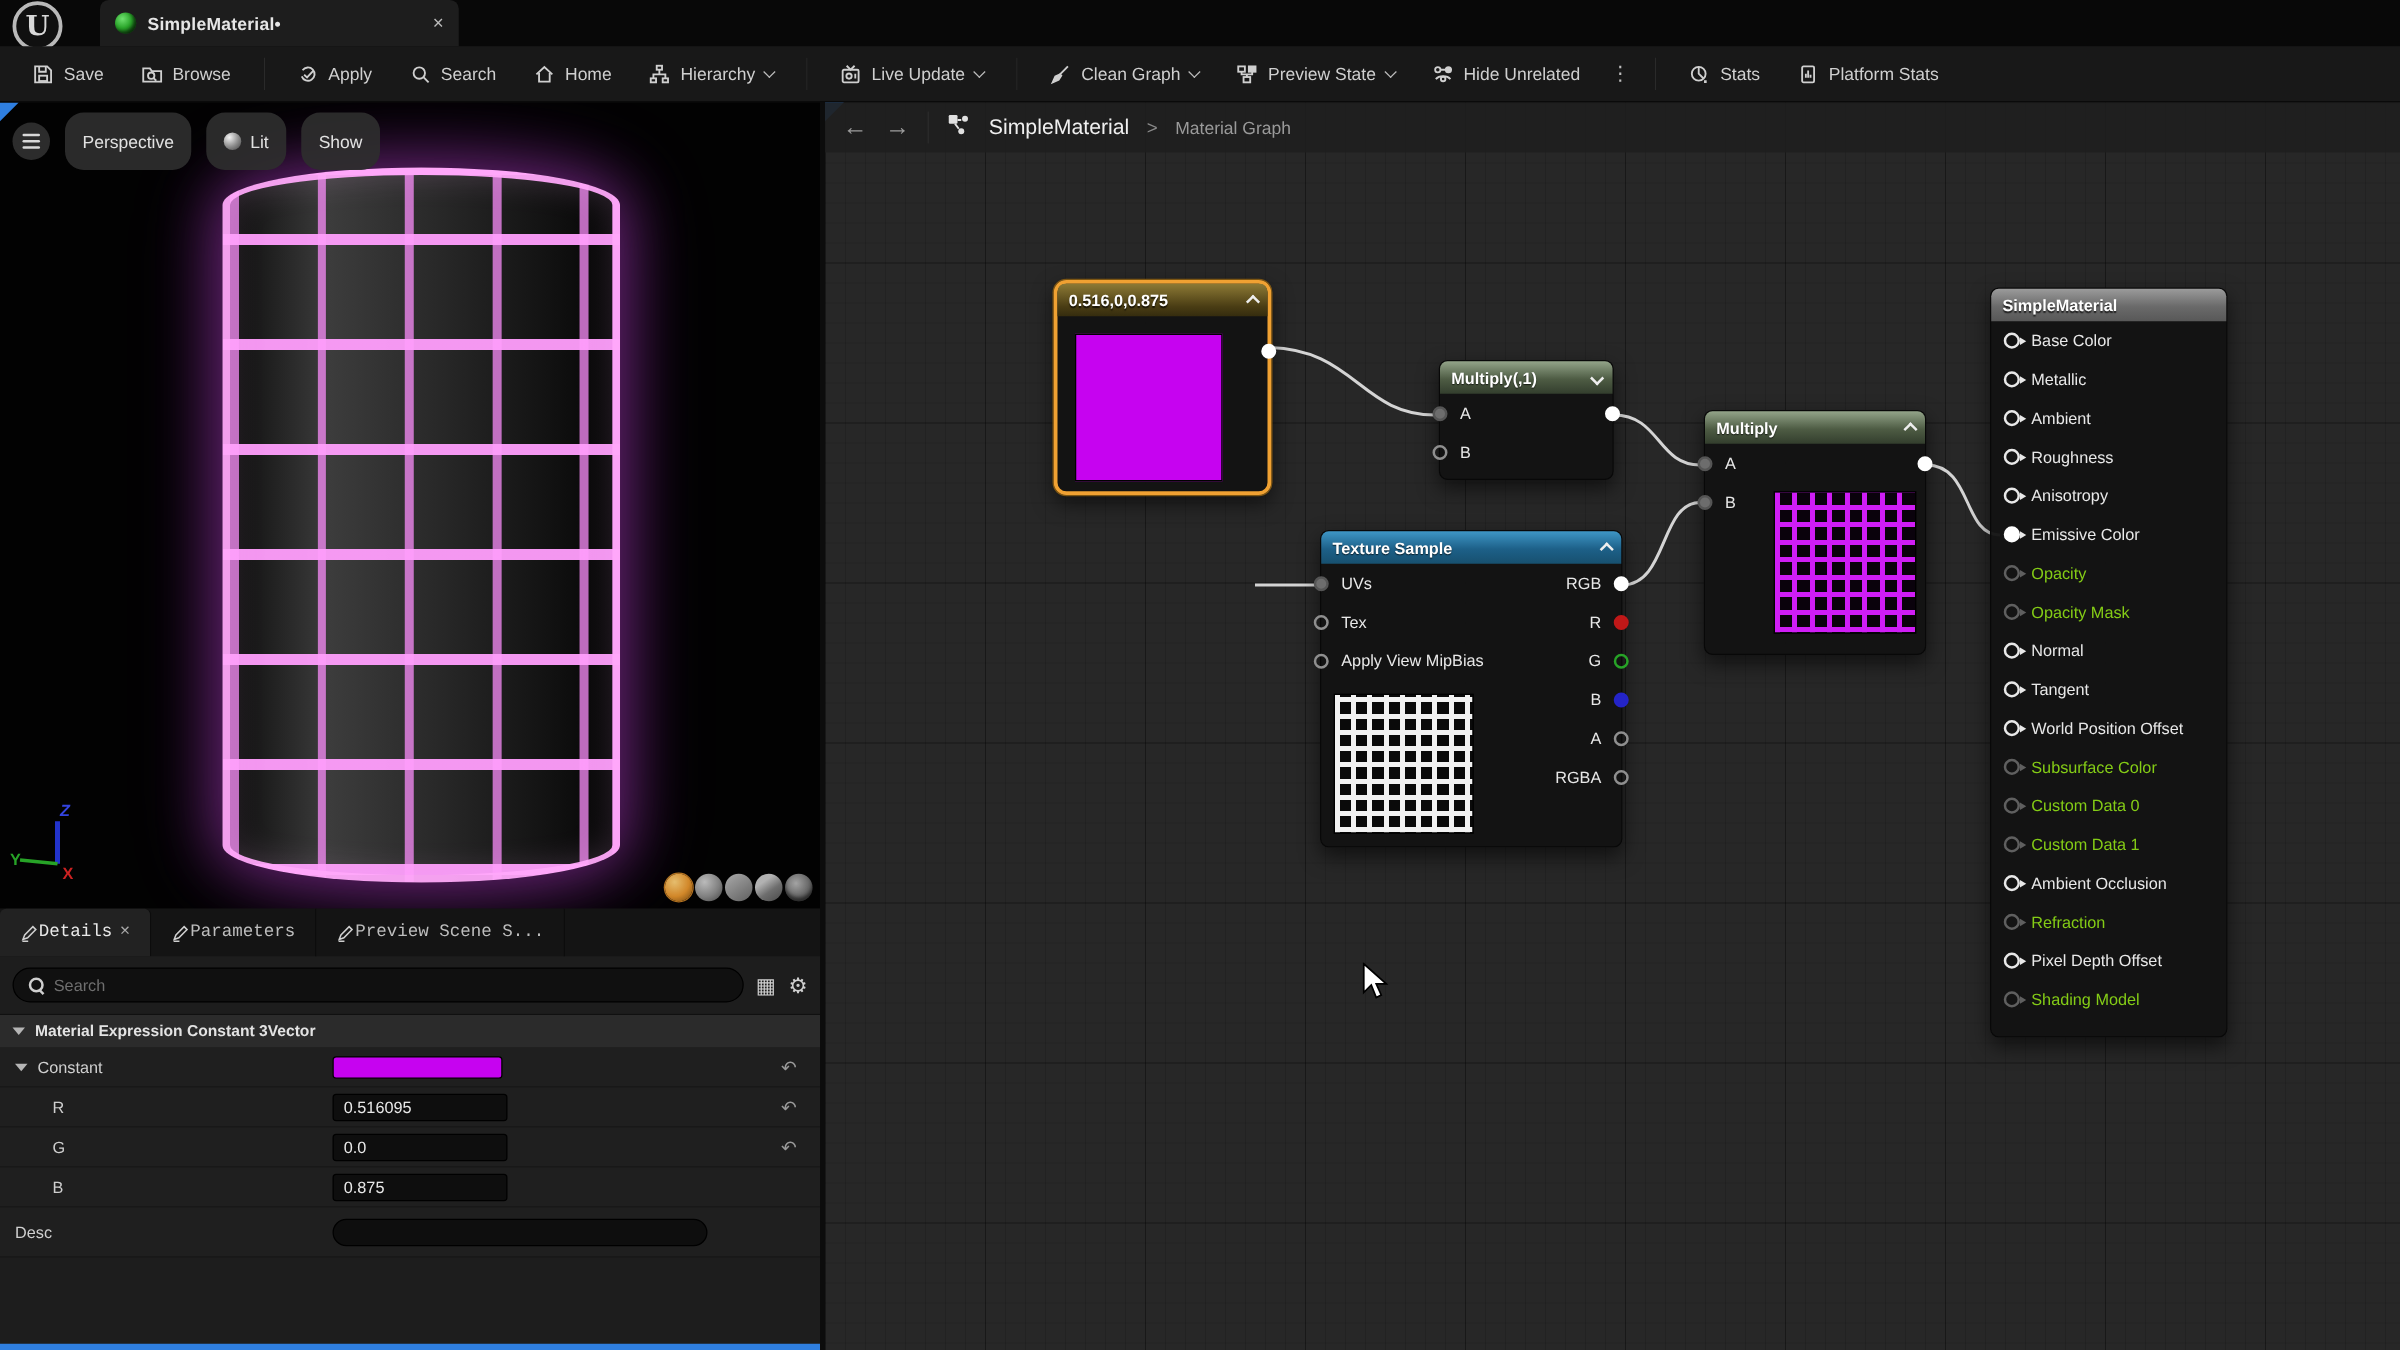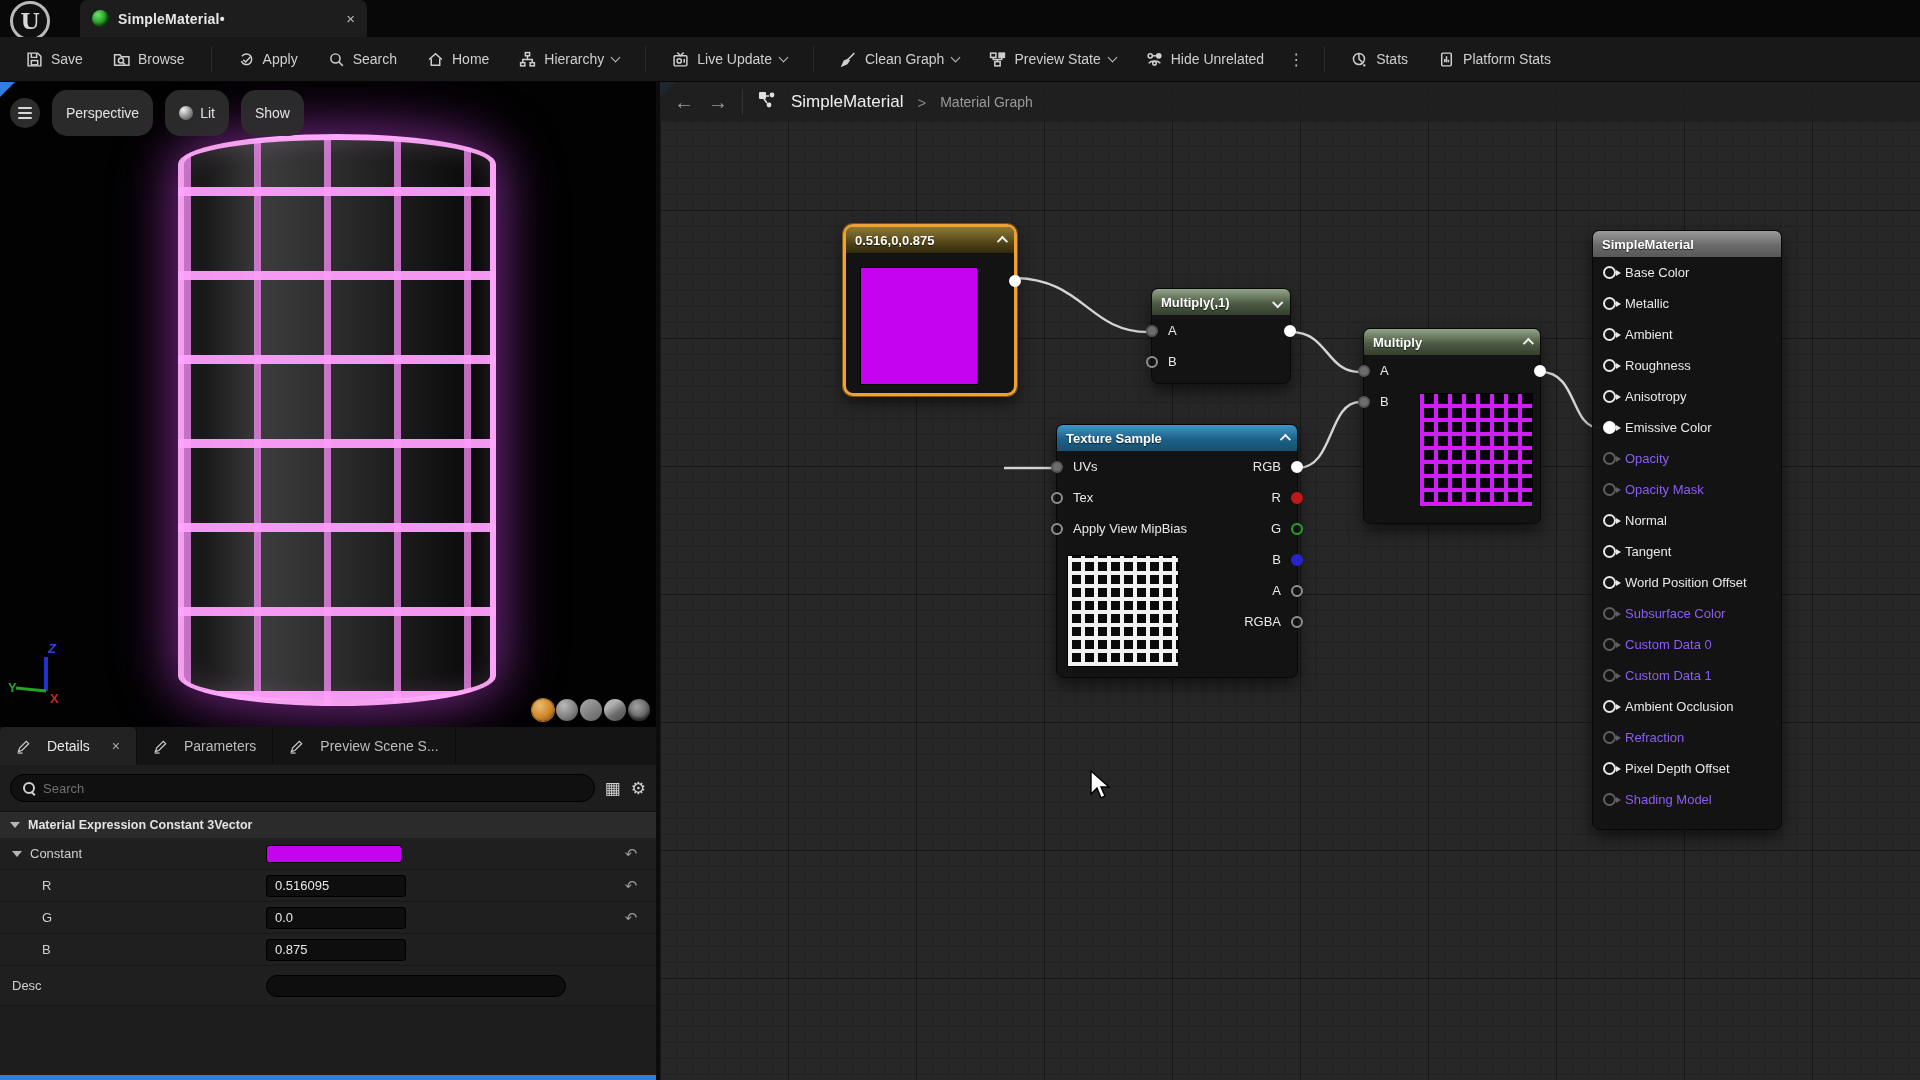--- a/index.html
+++ b/index.html
@@ -64,22 +64,22 @@
   .mesh-btn.sel { background:radial-gradient(circle at 35% 30%, #ffd27a, #e8962e 55%, #7a4c10);
     box-shadow:0 0 0 1px #c87f24; }
   .mesh-btn.plane { background:linear-gradient(145deg,#bdbdbd,#6a6a6a); }
   .mesh-btn.cube { background:linear-gradient(145deg,#c5c5c5 30%,#7a7a7a 60%,#515151); }
   .mesh-btn.teapot { background:radial-gradient(circle at 40% 35%, #b5b5b5, #5f5f5f 70%);
     box-shadow:inset 0 -3px 3px rgba(0,0,0,.5); }
 
   
   #details { position:absolute; left:0; top:727px; width:656px; height:353px; background:#1d1d1d; }
   .dt-tabs { display:flex; height:38px; background:#141414; align-items:stretch; }
-  .dt-tab { display:flex; align-items:center; gap:16px; padding:0 16px; font-size:14px; color:#bdbdbd;
-    border-right:1px solid #0c0c0c; }
+  .dt-tab { display:flex; align-items:center; gap:0; padding:0 16px; font-size:14px; color:#bdbdbd;
+    border-right:1px solid #0c0c0c;font-family:Liberation Mono, monospace; }
   .dt-tab.active { background:#222222; color:#e8e8e8; border-radius:5px 5px 0 0; }
   .dt-tab svg { width:15px; height:15px; stroke:#cfcfcf; fill:none; stroke-width:1.3; }
   .dt-tab .x { color:#aaa; margin-left:6px; font-size:14px; }
   .dt-search-row { height:46px; display:flex; align-items:center; gap:10px; padding:0 10px; }
   .dt-search { flex:1; height:28px; background:#101010; border:1px solid #000; border-radius:14px;
     display:flex; align-items:center; gap:8px; padding:0 12px; }
   .dt-search input { background:transparent; border:none; outline:none; color:#d5d5d5; font-size:13px; width:100%;
     font-family:"Liberation Sans", sans-serif; }
   .dt-search input::placeholder { color:#6f6f6f; }
   .mag { position:relative; width:12px; height:12px; flex:0 0 auto; }
@@ -153,21 +153,21 @@
       repeating-linear-gradient(90deg,#cf1df5 0 4px,transparent 4px 14px),
       repeating-linear-gradient(0deg,#cf1df5 0 4px,transparent 4px 14px), #0a020c; }
   .grid-white { background:
       repeating-linear-gradient(90deg,#f2f2f2 0 4px,transparent 4px 13px),
       repeating-linear-gradient(0deg,#f2f2f2 0 4px,transparent 4px 13px), #0a0a0a; }
   .grad-fire { background:linear-gradient(180deg,#f23c00 0%,#ff9100 45%,#ffe400 100%); }
 
   
   .mrow { position:relative; height:31px; display:flex; align-items:center; gap:9px; padding-left:10px;
     font-size:13px; color:#e8e8e8; }
-  .mrow.dim { color:#8b5cf6;text-align:right; }
+  .mrow.dim { color:#84cc16;text-align:right; }
   .mpin { position:relative; width:13px; height:13px; border-radius:50%; border:2.5px solid #e8e8e8; flex:0 0 auto; }
   .mpin::after { content:""; position:absolute; left:11px; top:2px; width:0; height:0;
     border-top:3px solid transparent; border-bottom:3px solid transparent; border-left:5px solid #e8e8e8; }
   .mrow.dim .mpin { border-color:#5f5f5f; } .mrow.dim .mpin::after { border-left-color:#5f5f5f; }
   .mpin.filled { background:#fff; border-color:#fff; }
 
   .wires { position:absolute; inset:0; z-index:2; pointer-events:none; }
   .cursor { position:absolute; z-index:50; pointer-events:none; }
 </style>
 </head>

